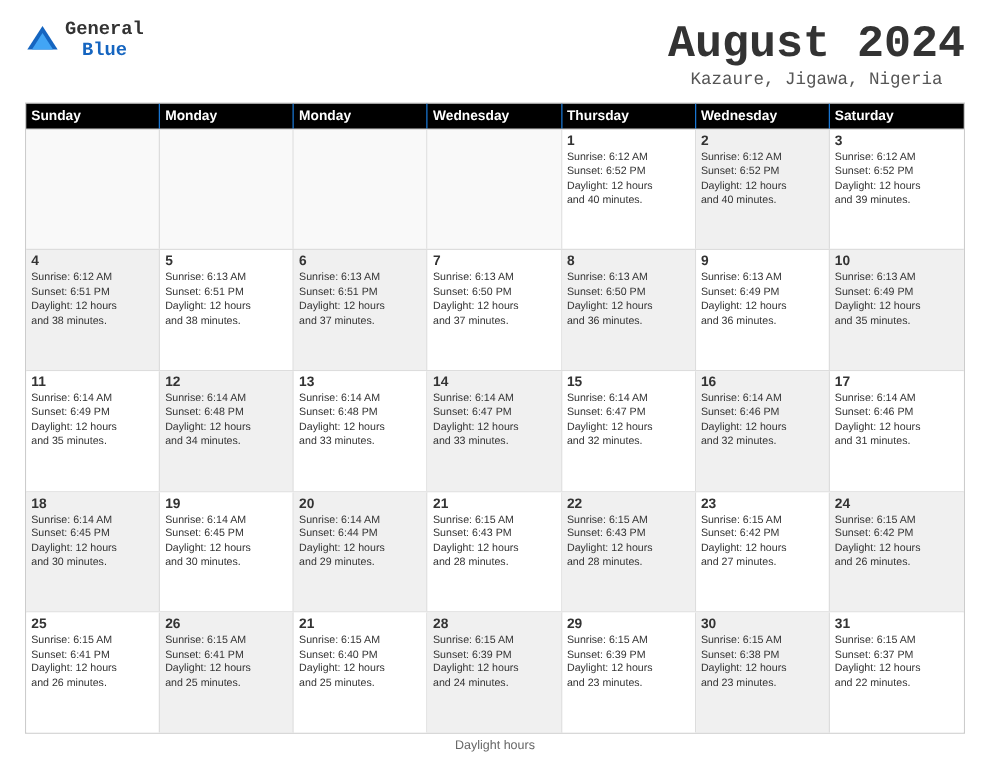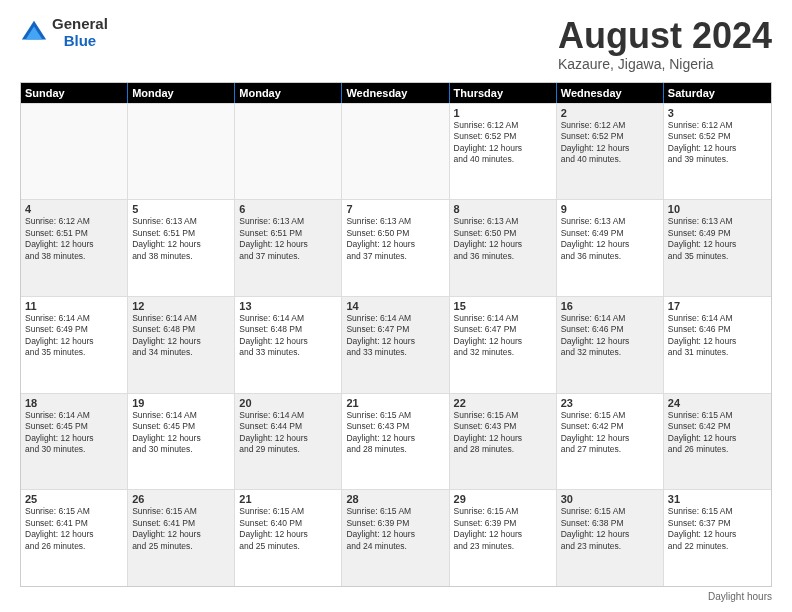--- a/index.html
+++ b/index.html
@@ -15,20 +15,21 @@
       height: 612px;
       padding: 16px 20px 10px 20px;
       display: flex;
       flex-direction: column;
     }
     .header {
       display: flex;
       justify-content: space-between;
       align-items: flex-start;
       margin-bottom: 10px;
+      font-family: Liberation Mono, monospace;
     }
     .logo {
       display: flex;
       align-items: center;
       gap: 4px;
     }
     .logo-text {
       display: flex;
       flex-direction: column;
       line-height: 1.1;
@@ -42,21 +43,21 @@
       font-size: 15px;
       font-weight: bold;
       color: #1565c0;
       text-align: center;
     }
     .logo-icon {
       width: 28px;
       height: 28px;
     }
     .title-area {
-      text-align: left;
+      text-align: center;
     }
     .main-title {
       font-size: 36px;
       font-weight: bold;
       color: #333;
       line-height: 1.1;
     }
     .subtitle {
       font-size: 14px;
       color: #555;
@@ -111,21 +112,21 @@
       margin-bottom: 1px;
     }
     .day-info {
       font-size: 8.5px;
       color: #333;
       line-height: 1.35;
     }
     .footer-note {
       font-size: 10px;
       color: #666;
-      text-align: right;
+      text-align: center;
       margin-top: 4px;
     }
   </style>
 </head>
 <body>
 
 <div class="page">
   <div class="header">
     <div class="logo">
       <svg class="logo-icon" viewBox="0 0 30 30">

